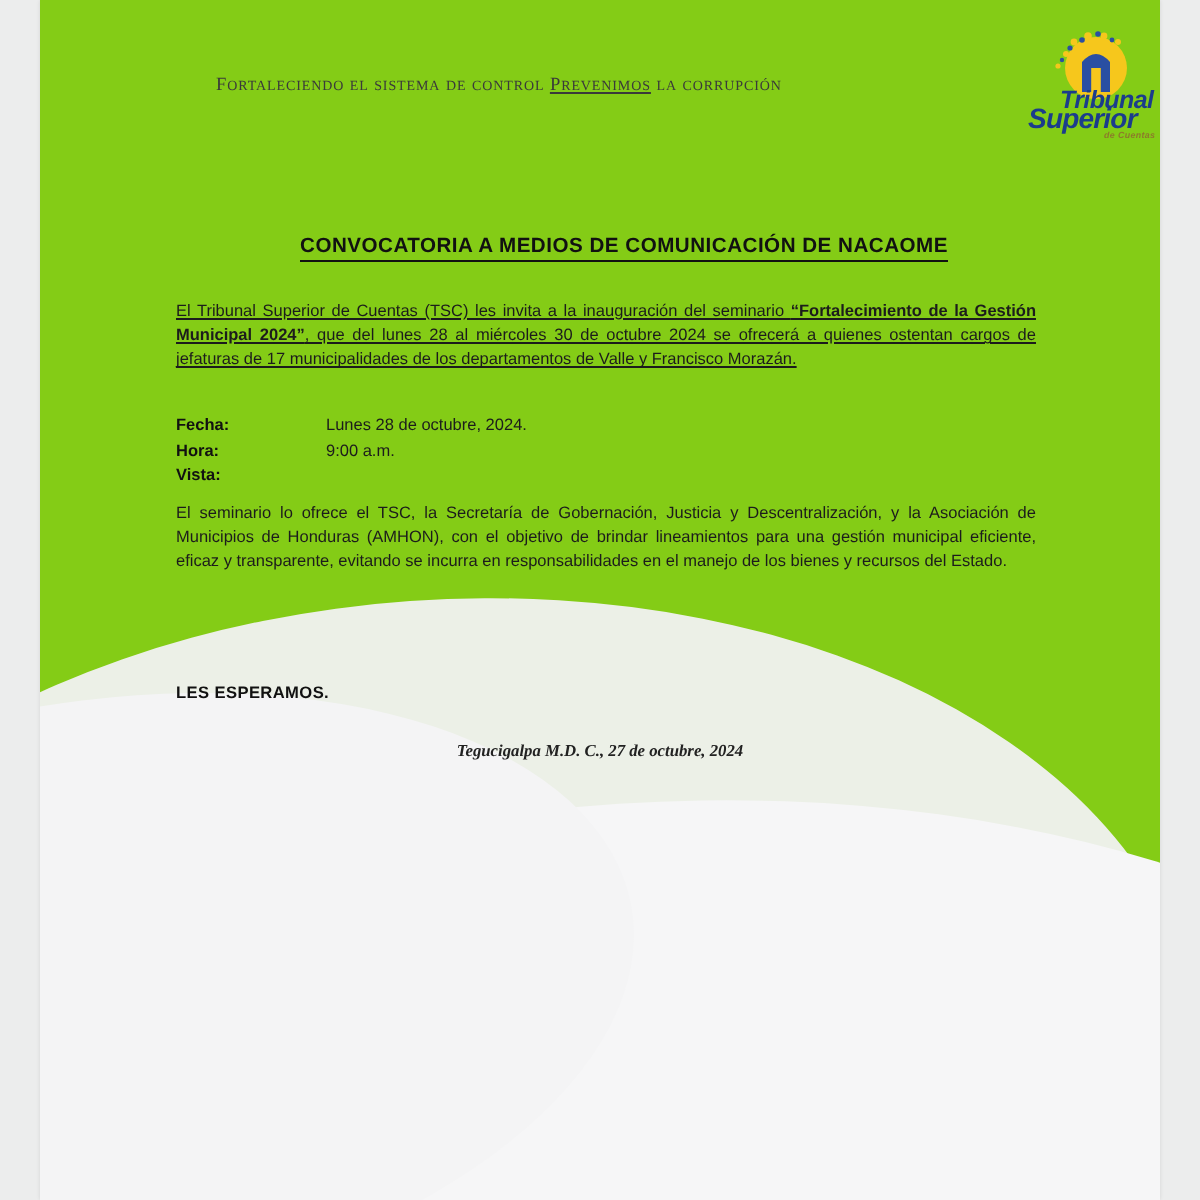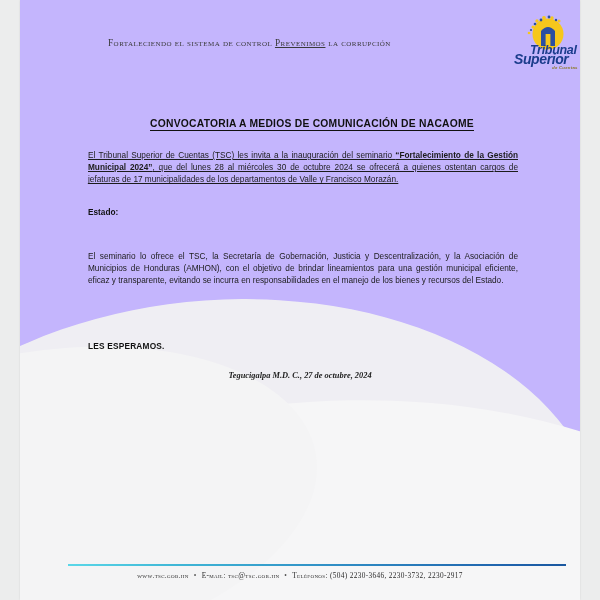--- a/index.html
+++ b/index.html
@@ -22,21 +22,21 @@
     height: 600px;
     background: #eceded;
   }
 
   #page-sheet {
     position: absolute;
     left: 20px;
     top: 0;
     width: 560px;
     height: 600px;
-    background: #c4b5fd;
+    background: #84cc16;
     overflow: hidden;
     box-shadow: 0 0 2px rgba(0,0,0,0.10);
   }
 
   
   .swoosh {
     position: absolute;
     pointer-events: none;
   }
   .swoosh-a {
@@ -268,38 +268,39 @@
     <div id="doc-body">
 
       <div id="doc-title">
         <span>CONVOCATORIA A MEDIOS DE COMUNICACIÓN DE NACAOME</span>
       </div>
 
       <div class="para" id="para-intro"><span>El Tribunal Superior de Cuentas (TSC) les invita a la inauguración del seminario </span><b>“Fortalecimiento de la Gestión Municipal 2024”</b><span>, que del lunes 28 al miércoles 30 de octubre 2024 se ofrecerá a quienes ostentan cargos de jefaturas de 17 municipalidades de los departamentos de Valle y Francisco Morazán.</span></div>
 
       <div id="details-block">
 
-
-
         <div class="detail-row">
-          <span class="detail-label">Estado:</span>
+          <span class="detail-label">Fecha:</span>
+          <span class="detail-value">Lunes 28 de octubre, 2024.</span>
         </div>
 
+        <div class="detail-row">
+          <span class="detail-label">Hora:</span>
+          <span class="detail-value">9:00 a.m.</span>
+        </div>
+
+        <div class="detail-row">
+          <span class="detail-label">Vista:</span>
+        </div>
+
       </div>
 
       <div class="para" id="para-offer">El seminario lo ofrece el TSC, la Secretaría de Gobernación, Justicia y Descentralización, y la Asociación de Municipios de Honduras (AMHON), con el objetivo de brindar lineamientos para una gestión municipal eficiente, eficaz y transparente, evitando se incurra en responsabilidades en el manejo de los bienes y recursos del Estado.</div>
 
       <div id="closing-line">LES ESPERAMOS.</div>
 
       <div id="place-date">Tegucigalpa M.D. C., 27 de octubre, 2024</div>
 
     </div>
 
-    <div id="doc-footer">
-
-      <div id="footer-rule"></div>
-
-      <div id="footer-text"><span>www.tsc.gob.hn</span><span class="sep">•</span><span>E-mail: tsc@tsc.gob.hn</span><span class="sep">•</span><span>Teléfonos: (504) 2230-3646, 2230-3732, 2230-2917</span></div>
-
-    </div>
 
   </div>
 </div>
 
 </body></html>

